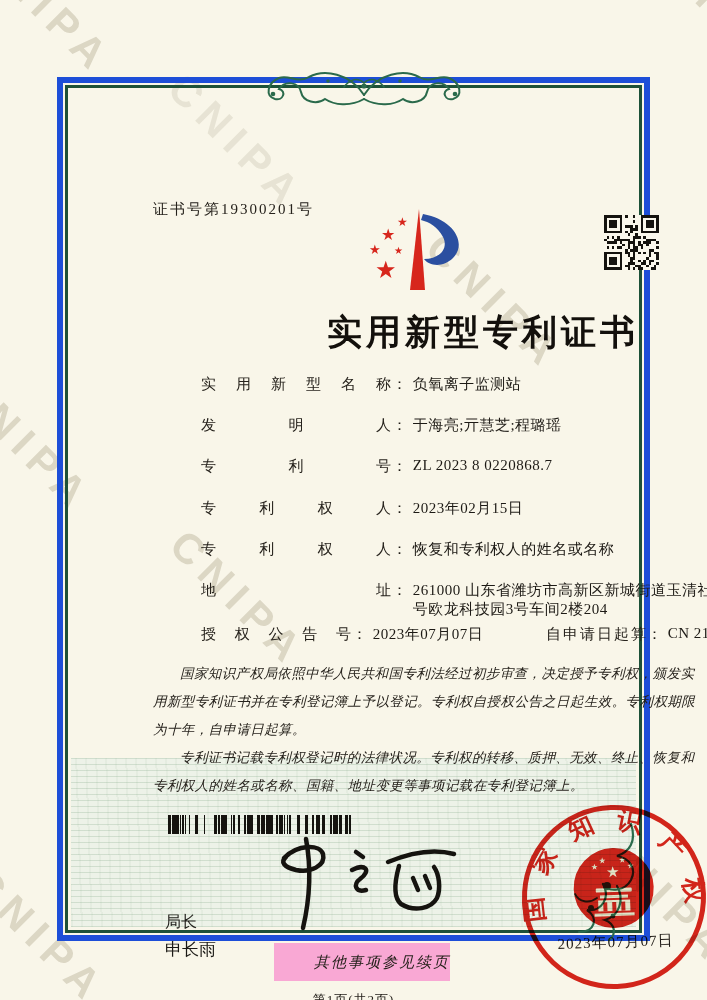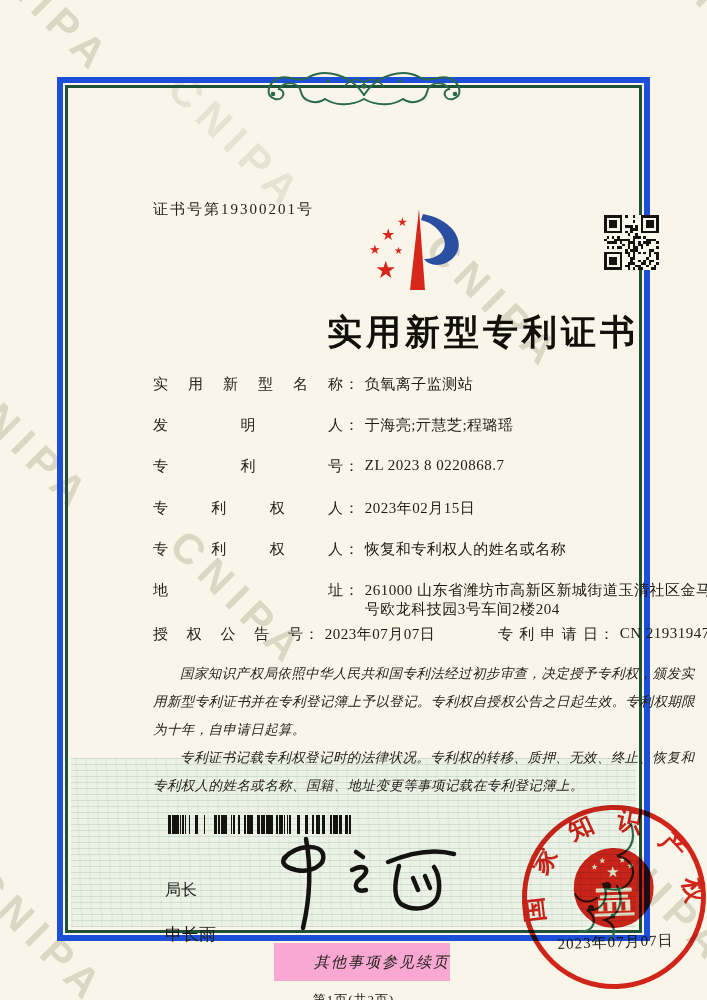--- a/index.html
+++ b/index.html
@@ -17,34 +17,34 @@
          repeating-linear-gradient(88deg, rgba(130,168,132,.08) 0 2px, transparent 2px 10px),
          #edf2e8;}
   .cert-no{position:absolute;left:85px;top:112px;font-size:15px;letter-spacing:2px;color:#26221c;}
   .logo{position:absolute;left:299px;top:114px;}
   .qr{position:absolute;left:536px;top:127px;}
   .title{position:absolute;left:0;top:221px;width:100%;text-align:right;
          font-size:35px;font-weight:bold;letter-spacing:4px;color:#13100c;}
   .fields{position:absolute;left:85px;top:0;width:548px;font-size:15px;}
   .frow{position:absolute;left:0;white-space:nowrap;}
   .flabel{display:inline-block;width:190px;text-align:justify;text-align-last:justify;
-          text-justify:inter-character;vertical-align:top;color:#26221c;}
+          text-justify:inter-character;vertical-align:top;color:#26221c;margin-left:48px;}
   .flabel.w150{width:150px;}
   .flabel.w100{width:100px;}
   .colon{display:inline-block;vertical-align:top;margin:0 2px 0 1px;}
   .fvalue{display:inline-block;vertical-align:top;letter-spacing:.5px;}
   .addr-lines span{display:block;line-height:19px;white-space:nowrap;}
   .grant2{position:absolute;left:345px;top:0;white-space:nowrap;}
   .paras{position:absolute;left:85px;top:572px;width:550px;font-size:13.5px;
          line-height:28px;font-style:italic;letter-spacing:.4px;color:#26221c;}
   .paras p{margin:0;text-indent:2em;}
   .barcode{position:absolute;left:97px;top:727px;}
-  .officer{position:absolute;left:97px;top:792px;font-family:"Liberation Sans","DejaVu Sans",sans-serif;
+  .officer{position:absolute;left:97px;top:824px;font-family:"Liberation Sans","DejaVu Sans",sans-serif;
            font-size:16px;color:#1c1a16;}
-  .officer .name{margin-top:22px;font-size:17px;}
+  .officer .name{margin-top:5px;font-size:17px;}
   .sig{position:absolute;left:200px;top:748px;}
   .seal{position:absolute;left:454px;top:717px;width:184px;height:184px;
         transform:rotate(-2deg);mix-blend-mode:multiply;}
   .seal-ring{position:absolute;inset:0;border:5px solid #d7261c;border-radius:50%;}
   .seal-date{position:absolute;left:0;top:128px;width:100%;text-align:center;
              font-size:15px;letter-spacing:1px;color:#201c18;}
   .page-num{position:absolute;left:0;top:903px;width:100%;text-align:center;
             font-size:13px;letter-spacing:1px;color:#26221c;}
   .cont-strip{position:absolute;left:274px;top:943px;width:176px;height:38px;
               background:#f9a8d4;display:flex;align-items:center;justify-content:flex-end;}
@@ -264,21 +264,21 @@
           <span class="flabel">地址</span><span class="colon">：</span>
           <span class="fvalue addr-lines">
             <span>261000 山东省潍坊市高新区新城街道玉清社区金马路1</span>
             <span>号欧龙科技园3号车间2楼204</span>
           </span>
         </div>
         <div class="frow" style="top:537px;width:548px">
           <span class="flabel w150">授权公告号</span><span class="colon">：</span>
           <span class="fvalue">2023年07月07日</span>
           <span class="grant2">
-            <span class="flabel w100">专利申请日</span><span class="colon">：</span>
+            <span class="flabel w100">自申请日起算</span><span class="colon">：</span>
             <span class="fvalue">CN 219319477 U</span>
           </span>
         </div>
       </div>
 
       <div class="paras">
         <p>国家知识产权局依照中华人民共和国专利法经过初步审查，决定授予专利权，颁发实用新型专利证书并在专利登记簿上予以登记。专利权自授权公告之日起生效。专利权期限为十年，自申请日起算。</p>
         <p>专利证书记载专利权登记时的法律状况。专利权的转移、质押、无效、终止、恢复和专利权人的姓名或名称、国籍、地址变更等事项记载在专利登记簿上。</p>
       </div>
 

